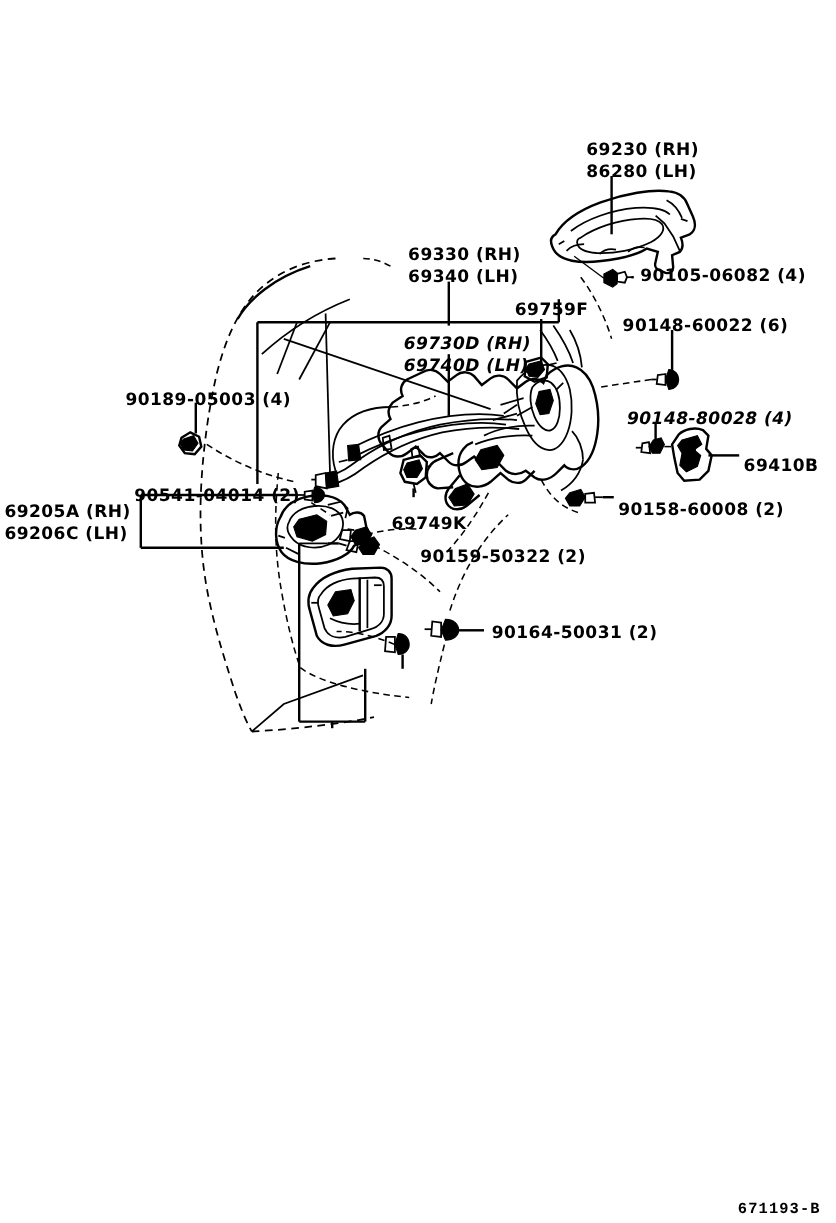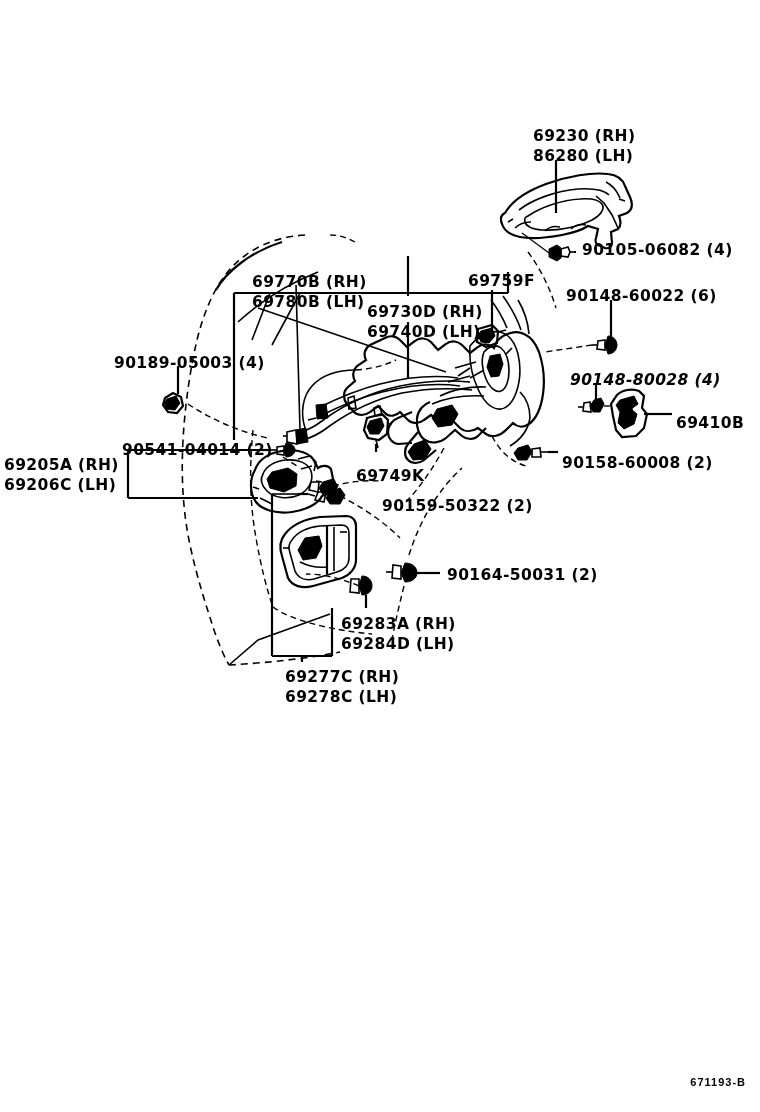--- a/index.html
+++ b/index.html
@@ -3,22 +3,22 @@
 <meta charset="utf-8">
 <title>Parts Diagram</title>
 <style>
   html,body{margin:0;padding:0;background:#ffffff;}
   body{width:760px;height:1112px;position:relative;overflow:hidden;
        font-family:"DejaVu Sans",sans-serif;color:#000;}
   #sheet{position:absolute;left:0;top:0;width:760px;height:1112px;}
   .lbl{position:absolute;white-space:pre;font-family:"DejaVu Sans",sans-serif;
        font-weight:700;font-size:15.5px;letter-spacing:0.4px;color:#000;line-height:19px;}
   .lbl.two{line-height:20px;}
-  #diagcode{position:absolute;right:14px;bottom:24px;font-family:Liberation Sans, sans-serif;
-       font-weight:700;font-size:11px;letter-spacing:1px;}
+  #diagcode{position:absolute;right:14px;bottom:4px;font-family:Liberation Mono, monospace;
+       font-weight:700;font-size:14px;letter-spacing:1px;}
   svg{position:absolute;left:0;top:0;}
   .ln{stroke:#000;fill:none;}
   .th1{stroke-width:1.6;}
   .th2{stroke-width:2.2;}
   .thin{stroke-width:1.2;}
   .dash{stroke-dasharray:7 5;stroke-width:1.6;}
   .dash2{stroke-dasharray:6 4;stroke-width:1.4;}
   .fillblk{fill:#000;stroke:#000;stroke-width:1;}
 </style>
 </head>
@@ -354,26 +354,26 @@
       <path class="ln dash2" d="M333 486 C 348 482 364 480 380 481"></path>
       <path class="ln dash2" d="M188 404 C 212 420 240 432 268 438"></path>
       <path class="ln dash2" d="M528 252 C 540 268 550 288 556 308"></path>
     </g>
   </svg>
 
   <div class="lbl two" style="left:533px;top:126px;"><span>69230 (RH)</span><br><span>86280 (LH)</span></div>
 
   <div class="lbl" style="left:582px;top:241px;"><span>90105-06082 (4)</span></div>
 
-
-  <div class="lbl two" style="left:252px;top:272px;"><span>69770B (RH)</span><br><span>69780B (LH)</span></div>
+  <div class="lbl two" style="left:371px;top:221px;"><span>69330 (RH)</span><br><span>69340 (LH)</span></div>
+
 
   <div class="lbl" style="left:468px;top:272px;"><span>69759F</span></div>
 
-  <div class="lbl two" style="left:367px;top:302px;"><span>69730D (RH)</span><br><span>69740D (LH)</span></div>
+  <div class="lbl two" style="left:367px;top:302px;font-style:italic;"><span>69730D (RH)</span><br><span>69740D (LH)</span></div>
 
   <div class="lbl" style="left:566px;top:287px;"><span>90148-60022 (6)</span></div>
 
   <div class="lbl" style="left:570px;top:371px;font-style:italic;"><span>90148-80028 (4)</span></div>
 
   <div class="lbl" style="left:114px;top:354px;"><span>90189-05003 (4)</span></div>
 
   <div class="lbl" style="left:676px;top:414px;"><span>69410B</span></div>
 
   <div class="lbl" style="left:562px;top:454px;"><span>90158-60008 (2)</span></div>
@@ -381,19 +381,17 @@
   <div class="lbl two" style="left:4px;top:455px;"><span>69205A (RH)</span><br><span>69206C (LH)</span></div>
 
   <div class="lbl" style="left:122px;top:441px;"><span>90541-04014 (2)</span></div>
 
   <div class="lbl" style="left:356px;top:467px;"><span>69749K</span></div>
 
   <div class="lbl" style="left:382px;top:497px;text-align:right;"><span>90159-50322 (2)</span></div>
 
   <div class="lbl" style="left:447px;top:566px;"><span>90164-50031 (2)</span></div>
 
-  <div class="lbl two" style="left:341px;top:614px;"><span>69283A (RH)</span><br><span>69284D (LH)</span></div>
-
-  <div class="lbl two" style="left:285px;top:667px;"><span>69277C (RH)</span><br><span>69278C (LH)</span></div>
+
 
   <div id="diagcode">671193-B</div>
 
 </div>
 
 </body></html>

